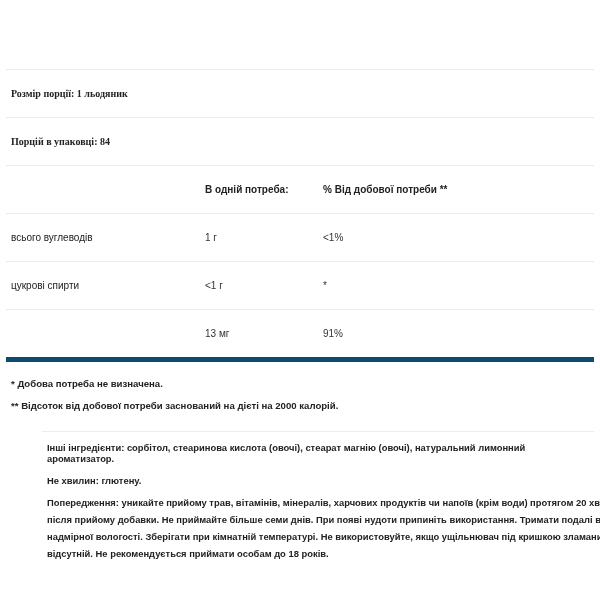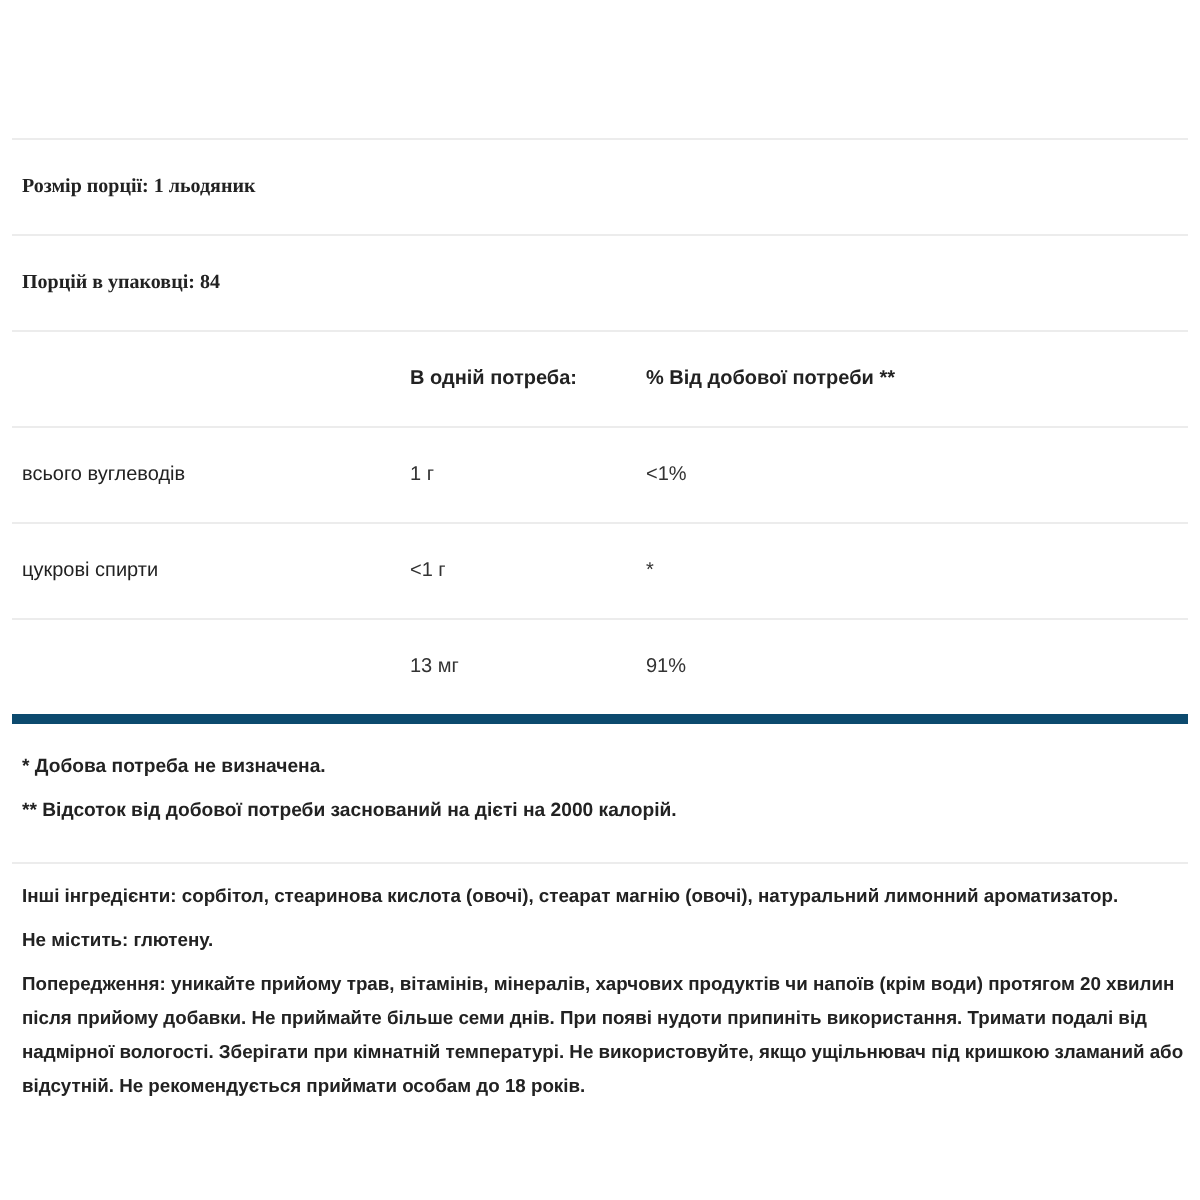--- a/index.html
+++ b/index.html
@@ -50,20 +50,21 @@
       font-size: 9.6px;
       font-weight: bold;
       color: #222;
       line-height: 11px;
       margin-bottom: 11px;
       white-space: nowrap;
     }
     .ingredients {
       border-top: 1px solid #ececec;
       padding: 10px 5px 0 5px;
+      margin-left: 36px;
     }
     .para {
       font-size: 9.4px;
       font-weight: bold;
       color: #222;
       line-height: 11px;
       margin-bottom: 11px;
     }
     .warning {
       font-size: 9.4px;
@@ -103,16 +104,16 @@
     <span class="c3">91%</span>
   </div>
 
   <div class="notes">
     <div class="note">* Добова потреба не визначена.</div>
     <div class="note">** Відсоток від добової потреби заснований на дієті на 2000 калорій.</div>
   </div>
 
   <div class="ingredients">
     <div class="para">Інші інгредієнти: сорбітол, стеаринова кислота (овочі), стеарат магнію (овочі), натуральний лимонний ароматизатор.</div>
-    <div class="para">Не містить: глютену.</div>
+    <div class="para">Не хвилин: глютену.</div>
     <div class="warning">Попередження: уникайте прийому трав, вітамінів, мінералів, харчових продуктів чи напоїв (крім води) протягом 20 хвилин після прийому добавки. Не приймайте більше семи днів. При появі нудоти припиніть використання. Тримати подалі від надмірної вологості. Зберігати при кімнатній температурі. Не використовуйте, якщо ущільнювач під кришкою зламаний або відсутній. Не рекомендується приймати особам до 18 років.</div>
   </div>
 </div>
 
 </body></html>

